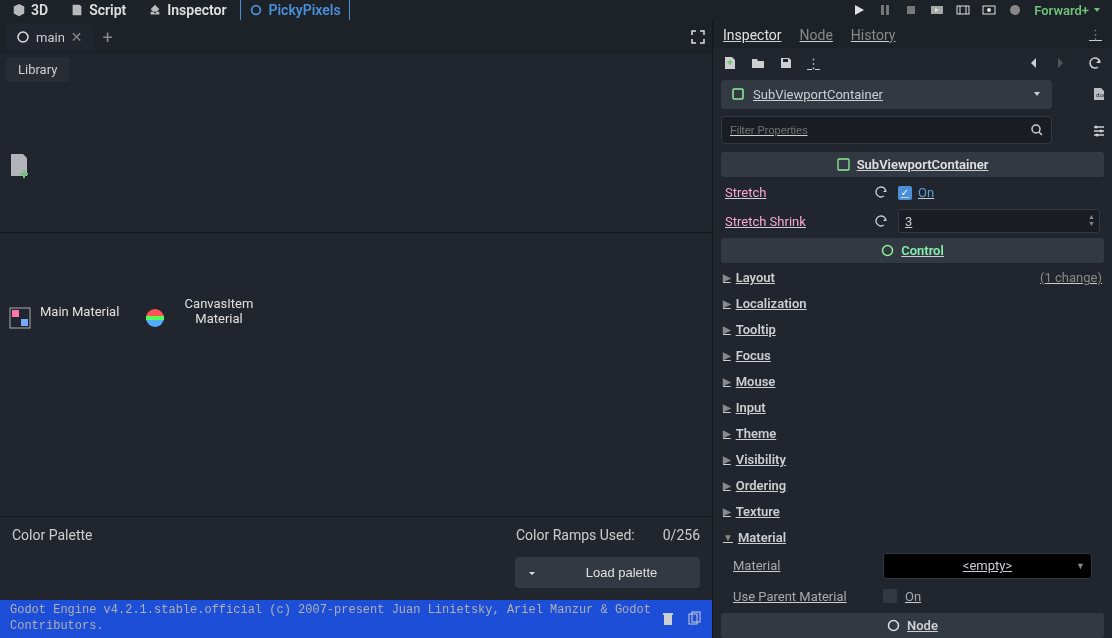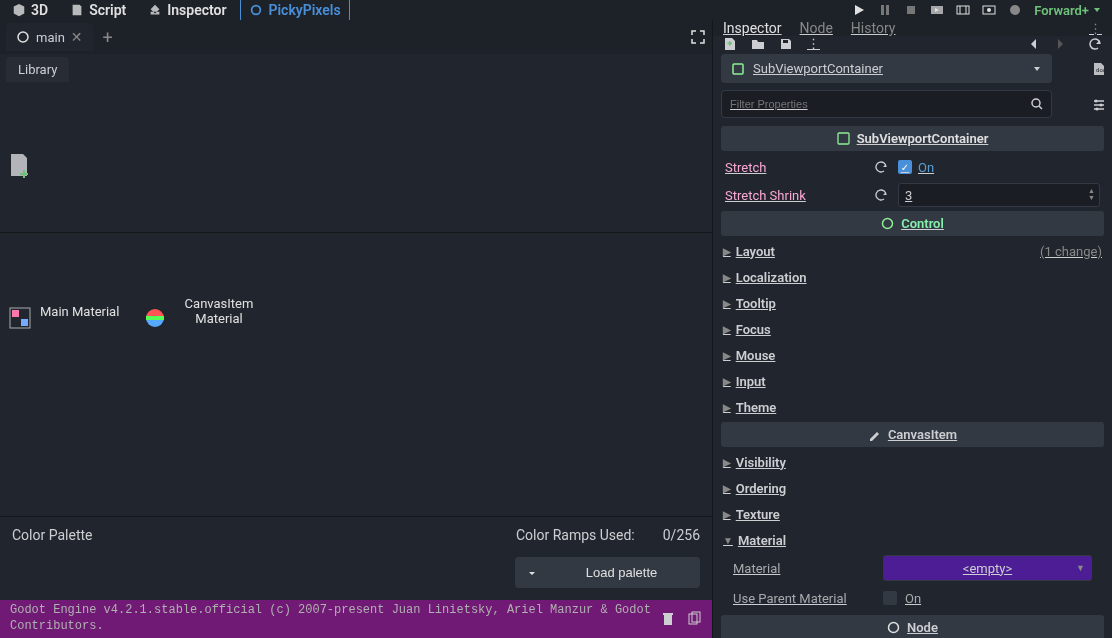--- a/index.html
+++ b/index.html
@@ -147,21 +147,21 @@
   display: flex;
   align-items: center;
   gap: 14px;
   font-size: 13px;
 }
 .action-btn .bi { flex: 0 0 auto; }
 .action-btn span { flex: 1; text-align: center; }
 
 .console {
   height: 38px;
-  background: #701a75;
+  background: #1d4ed8;
   display: flex;
   align-items: center;
   padding: 4px 10px;
   gap: 8px;
 }
 .console-text {
   flex: 1;
   font-family: "Courier New", monospace;
   font-size: 12px;
   color: #b0b0b0;
@@ -290,21 +290,21 @@
 .material-row {
   display: flex;
   align-items: center;
   padding: 4px 20px;
   font-size: 13px;
   min-height: 30px;
 }
 .material-row .label { flex: 0 0 150px; color: #a8a9ad; }
 .material-row .value {
   flex: 1;
-  background: #4c1d95;
+  background: #000000;
   border: 1px solid #333943;
   border-radius: 3px;
   height: 26px;
   display: flex;
   align-items: center;
   justify-content: center;
   position: relative;
 }
 .material-row .value .chev { position: absolute; right: 6px; font-size: 9px; color: #888; }
 
@@ -646,26 +646,20 @@
       </div>
     <div class="fold-row">
         <span class="chev">▶</span>
         <span>Input</span>
       </div>
     <div class="fold-row">
         <span class="chev">▶</span>
         <span>Theme</span>
       </div>
 
-    <div class="section-header canvas">
-      <svg width="13" height="13">
-          <path fill="#cdced2" d="M2 11l7-7 2 2-7 7H2z"></path>
-        </svg>
-      <span>CanvasItem</span>
-    </div>
 
     <div class="fold-row">
         <span class="chev">▶</span>
         <span>Visibility</span>
       </div>
     <div class="fold-row">
         <span class="chev">▶</span>
         <span>Ordering</span>
       </div>
     <div class="fold-row">

